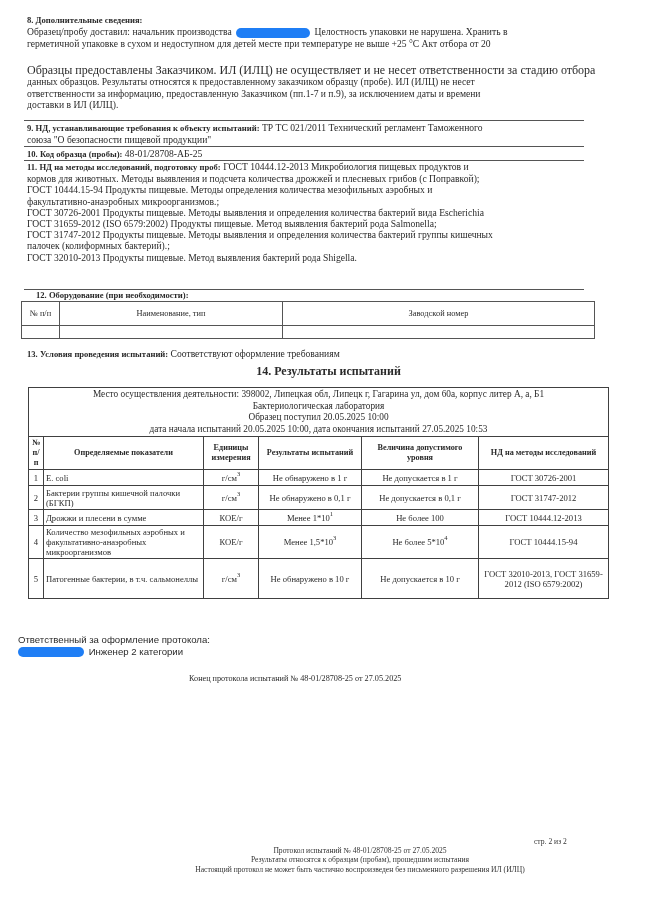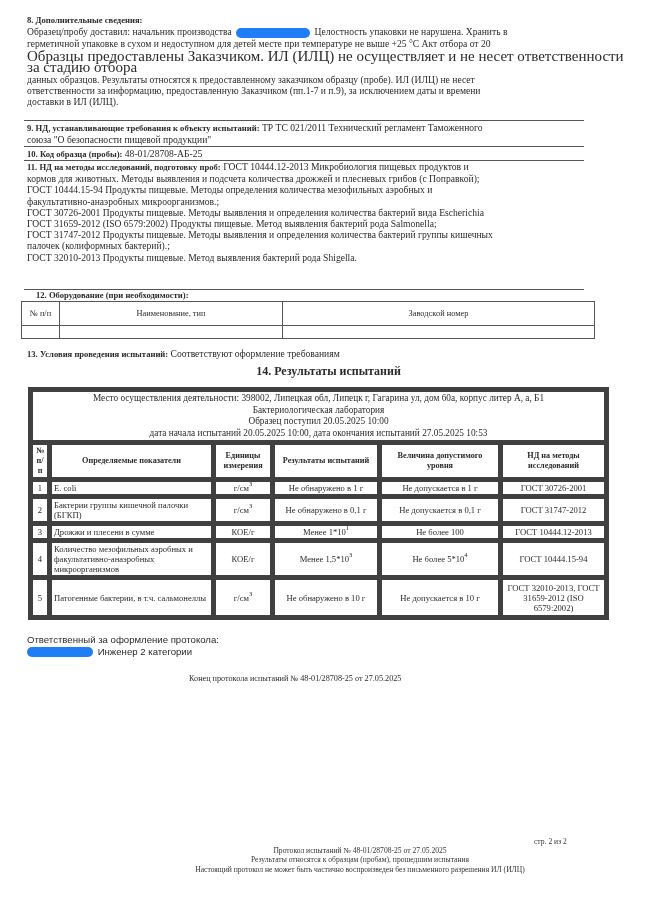--- a/index.html
+++ b/index.html
@@ -5,39 +5,39 @@
   html, body { margin:0; padding:0; background:#ffffff; }
   body { width:657px; height:903px; position:relative; overflow:hidden;
          font-family:"Liberation Serif", serif; color:#2a2a2a; font-size:9.4px; line-height:11.2px; }
   .abs { position:absolute; }
   .b { font-weight:bold; }
   .sec-label { font-weight:bold; font-size:8.6px; }
   .hr { position:absolute; height:0; border-top:1.3px solid #555; }
   .redact { display:inline-block; background:#1f7ef5; border-radius:6px; vertical-align:middle; }
   table { border-collapse:collapse; }
   .equip td { border:1px solid #555; font-size:8.4px; text-align:center; vertical-align:middle; padding:0; }
-  .res td, .res th { border:5px solid #404040; font-size:8.6px; line-height:10px; padding:1px 2px; vertical-align:middle; }
+  .res td, .res th { border:1px solid #404040; font-size:8.6px; line-height:10px; padding:1px 2px; vertical-align:middle; }
   .res th { font-weight:bold; font-size:8.2px; text-align:center; }
   .res td.c { text-align:center; }
   .res .head td { text-align:center; font-size:9.3px; line-height:11.5px; padding:1px 2px; }
   sup { font-size:6.5px; line-height:0; position:relative; top:-1px; }
   .footer { font-size:7.6px; line-height:9.3px; text-align:center; color:#333; }
 </style>
 </head>
 <body>
 
 <div class="abs" style="left:27px; top:15px; width:600px;">
   <div class="sec-label">8. Дополнительные сведения:</div>
   <div style="font-size:9.6px;">
     <span>Образец/пробу доставил: начальник производства</span>
     <span class="redact" style="width: 74px; height: 10px; margin: 0px 2px; background: rgb(31, 126, 245);"></span>
     <span>Целостность упаковки не нарушена. Хранить в</span>
   </div>
   <div style="font-size:9.6px;">герметичной упаковке в сухом и недоступном для детей месте при температуре не выше +25 °С  Акт отбора от 20</div>
-  <div style="font-size:15px;margin-top:2px;">Образцы предоставлены Заказчиком. ИЛ (ИЛЦ) не осуществляет и не несет ответственности за стадию отбора</div>
+  <div style="font-size:12px;margin-top:16px;">Образцы предоставлены Заказчиком. ИЛ (ИЛЦ) не осуществляет и не несет ответственности за стадию отбора</div>
   <div style="font-size:9.6px;">данных образцов. Результаты относятся к предоставленному заказчиком образцу (пробе). ИЛ (ИЛЦ) не несет</div>
   <div style="font-size:9.6px;">ответственности за информацию, предоставленную Заказчиком (пп.1-7 и п.9), за исключением даты и времени</div>
   <div style="font-size:9.6px;">доставки в ИЛ (ИЛЦ).</div>
 </div>
 <div class="hr" style="left:24px; top:120px; width:560px;"></div>
 
 <div class="abs" style="left:27px; top:122px; width:590px; font-size:9.6px;">
   <div><span class="sec-label">9. НД, устанавливающие требования к объекту испытаний:</span>
     <span>ТР ТС 021/2011 Технический регламент Таможенного</span></div>
   <div>союза "О безопасности пищевой продукции"</div>
@@ -143,21 +143,21 @@
         <td class="c"><span>5</span></td>
         <td><span>Патогенные бактерии, в т.ч. сальмонеллы</span></td>
         <td class="c"><span>г/см</span><sup>3</sup></td>
         <td class="c"><span>Не обнаружено в 10 г</span></td>
         <td class="c"><span>Не допускается в 10 г</span></td>
         <td class="c"><span>ГОСТ 32010-2013, ГОСТ 31659-2012 (ISO 6579:2002)</span></td>
       </tr>
     </tbody>
 </table>
 
-<div class="abs" style="left:27px; top:634px; font-family:'Liberation Sans', sans-serif; font-size:9.6px; line-height:12px;">
+<div class="abs" style="left:18px; top:634px; font-family:'Liberation Sans', sans-serif; font-size:9.6px; line-height:12px;">
   <div>Ответственный за оформление протокола:</div>
   <div>
     <span class="redact" style="width: 66px; height: 10px; margin-right: 2px; background: rgb(31, 126, 245);"></span>
     <span>Инженер 2 категории</span>
   </div>
 </div>
 
 <div class="abs" style="left:189px; top:673px; font-size:8.2px;">Конец протокола испытаний № 48-01/28708-25 от 27.05.2025</div>
 
 <div class="abs footer" style="left:534px; top:837px;">стр. 2 из 2</div>

